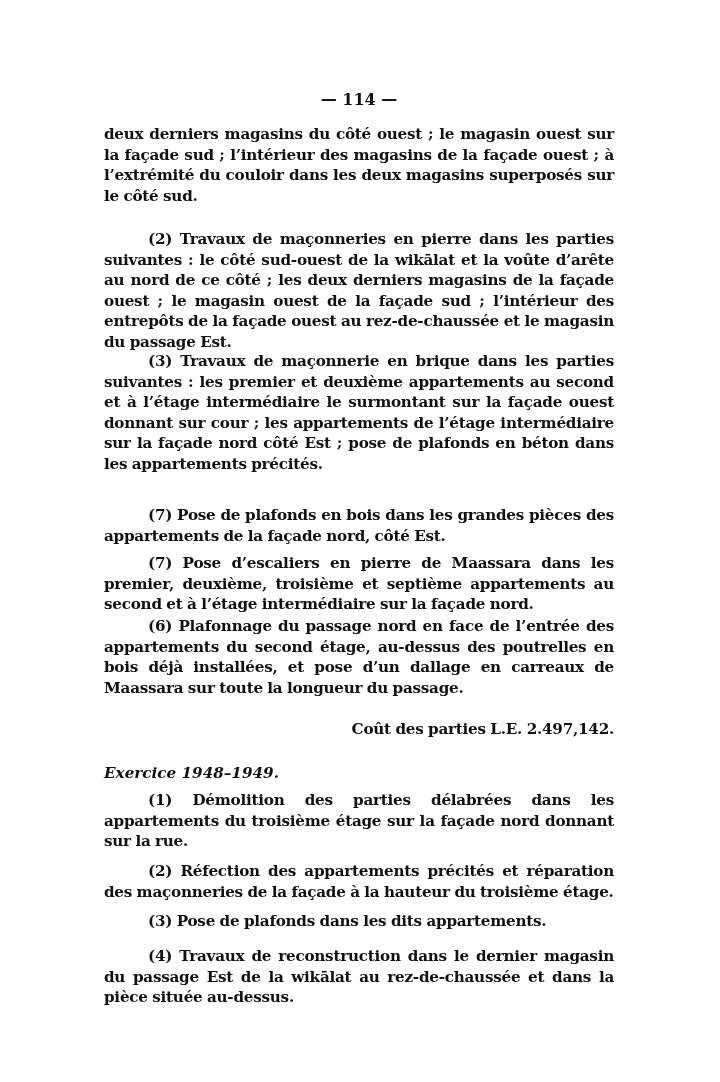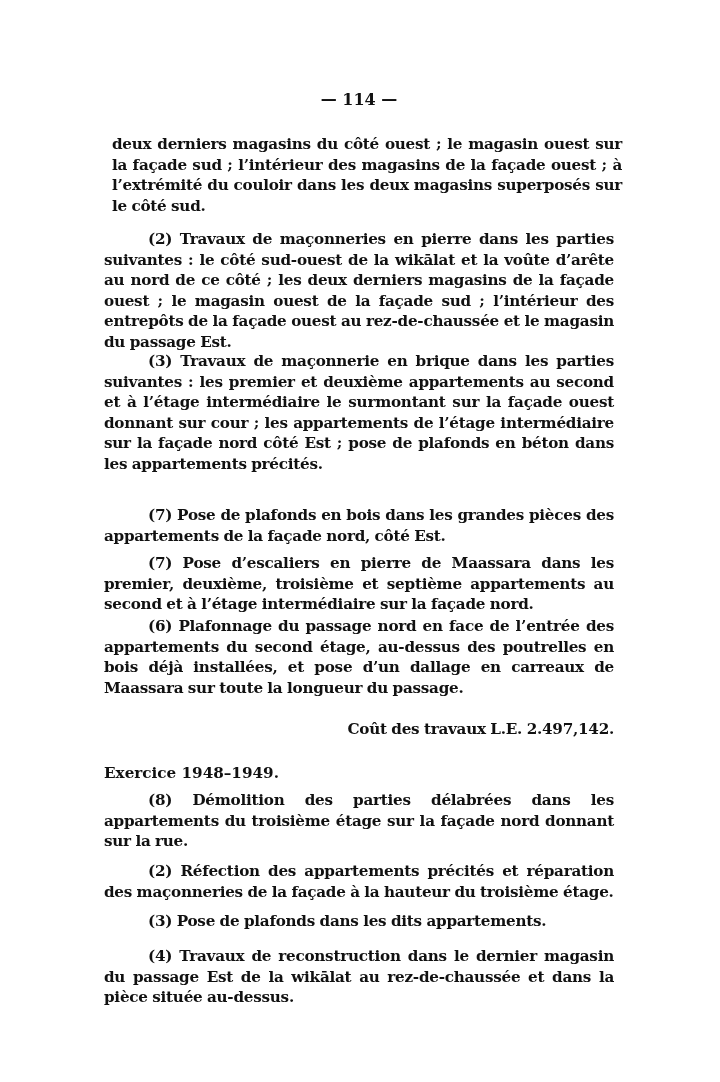--- a/index.html
+++ b/index.html
@@ -5,40 +5,40 @@
   html, body { margin: 0; padding: 0; background: #ffffff; }
   body { width: 720px; height: 1082px; position: relative; overflow: hidden; }
   .page {
     position: absolute; left: 104px; top: 0; width: 510px;
     font-family: "DejaVu Serif", "Liberation Serif", serif;
     font-size: 15.2px; line-height: 20.6px; color: #111111;
     font-weight: bold;
   }
   .pnum { position: absolute; left: 0; width: 510px; top: 90px; text-align: center; font-size: 16px; }
   p { margin: 0; text-align: justify; text-align-last: left; }
-  .first { position: absolute; top: 134px; width: 510px; margin-left: 8px; }
+  .first { position: absolute; top: 124px; width: 510px; }
   .item { position: absolute; width: 510px; text-indent: 44px; }
   .cost { position: absolute; width: 510px; text-align: right; text-align-last: right; }
-  .heading { position: absolute; }
+  .heading { position: absolute; font-style: italic; }
   .s { letter-spacing: -0.25px; word-spacing: -0.5px; }
 </style>
 </head>
 <body>
 
 <div class="page">
   <div class="pnum">— 114 —</div>
 
   <p class="first s">deux derniers magasins du côté ouest ; le magasin ouest sur la façade sud ; l’intérieur des magasins de la façade ouest ; à l’extrémité du couloir dans les deux magasins superposés sur le côté sud.</p>
 
   <p class="item s" style="top:229px">(2) Travaux de maçonneries en pierre dans les parties suivantes : le côté sud-ouest de la wikālat et la voûte d’arête au nord de ce côté ; les deux derniers magasins de la façade ouest ; le magasin ouest de la façade sud ; l’intérieur des entrepôts de la façade ouest au rez-de-chaussée et le magasin du passage Est.</p>
   <p class="item s" style="top:351px">(3) Travaux de maçonnerie en brique dans les parties suivantes : les premier et deuxième appartements au second et à l’étage intermédiaire le surmontant sur la façade ouest donnant sur cour ; les appartements de l’étage intermédiaire sur la façade nord côté Est ; pose de plafonds en béton dans les appartements précités.</p>
   <p class="item s" style="top:505px">(7) Pose de plafonds en bois dans les grandes pièces des appartements de la façade nord, côté Est.</p>
   <p class="item s" style="top:553px">(7) Pose d’escaliers en pierre de Maassara dans les premier, deuxième, troisième et septième appartements au second et à l’étage intermédiaire sur la façade nord.</p>
   <p class="item s" style="top:616px">(6) Plafonnage du passage nord en face de l’entrée des appartements du second étage, au-dessus des poutrelles en bois déjà installées, et pose d’un dallage en carreaux de Maassara sur toute la longueur du passage.</p>
-  <p class="cost s" style="top:719px">Coût des travaux L.E. 2.497,142.</p>
+  <p class="cost s" style="top:719px">Coût des parties L.E. 2.497,142.</p>
 
   <div class="heading" style="top:763px">Exercice 1948–1949.</div>
 
-  <p class="item s" style="top:790px">(8) Démolition des parties délabrées dans les appartements du troisième étage sur la façade nord donnant sur la rue.</p>
+  <p class="item s" style="top:790px">(1) Démolition des parties délabrées dans les appartements du troisième étage sur la façade nord donnant sur la rue.</p>
   <p class="item s" style="top:861px">(2) Réfection des appartements précités et réparation des maçonneries de la façade à la hauteur du troisième étage.</p>
   <p class="item s" style="top:911px">(3) Pose de plafonds dans les dits appartements.</p>
   <p class="item s" style="top:946px">(4) Travaux de reconstruction dans le dernier magasin du passage Est de la wikālat au rez-de-chaussée et dans la pièce située au-dessus.</p>
 </div>
 
 </body></html>

